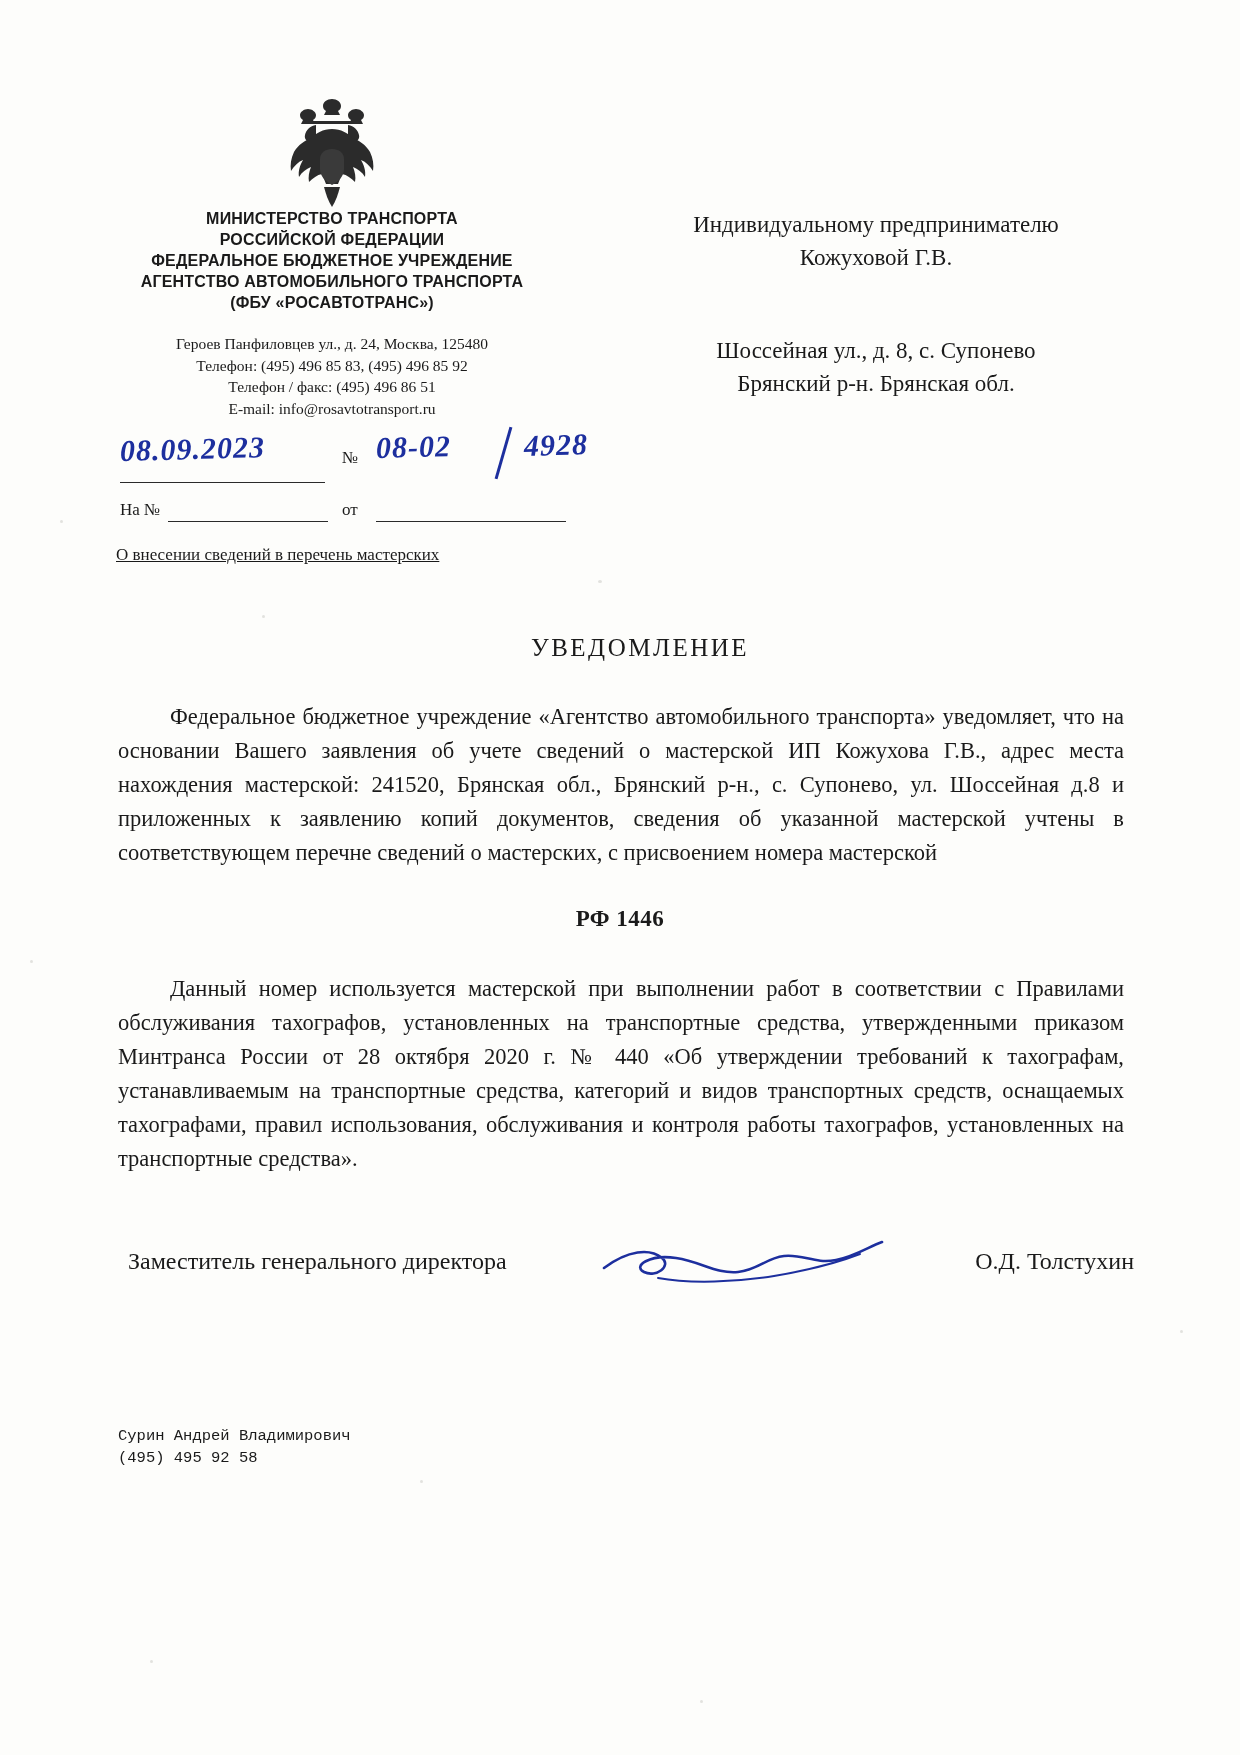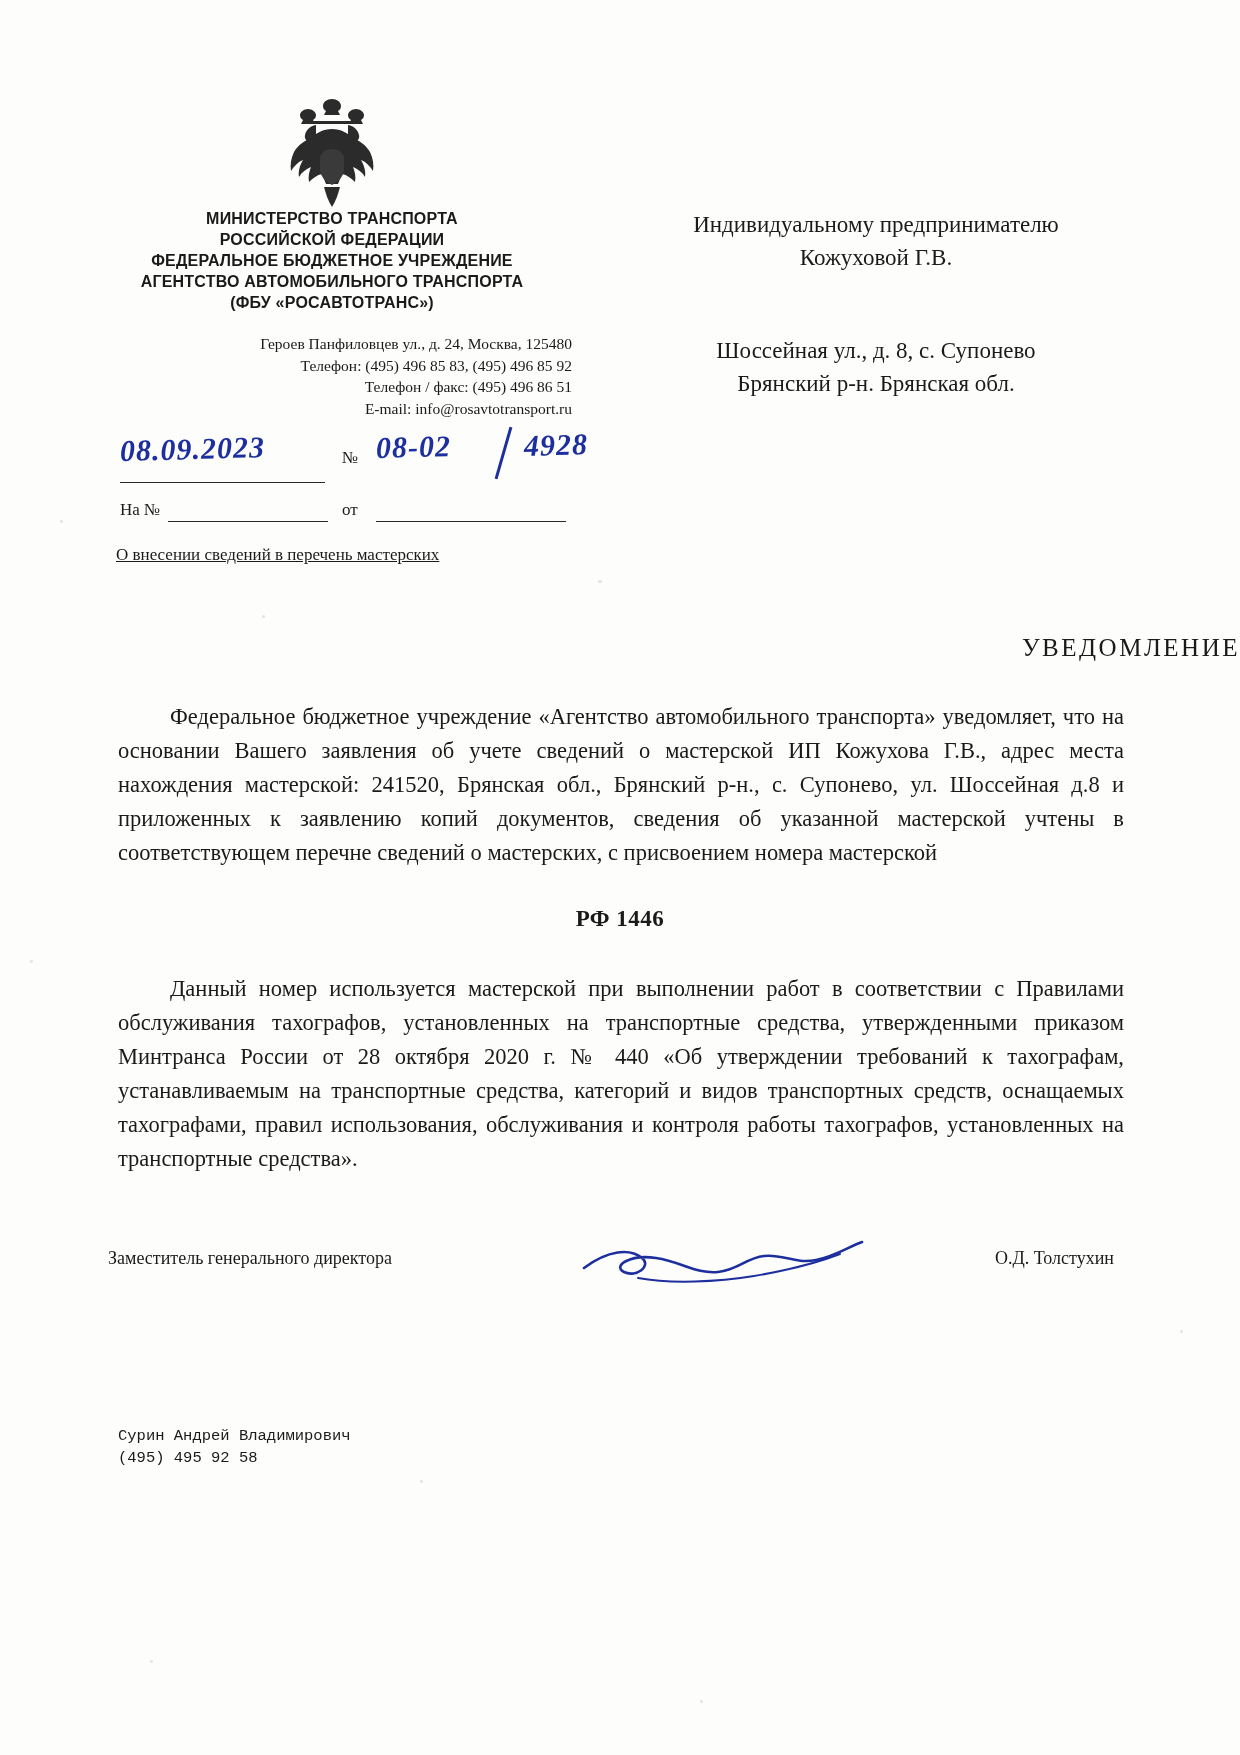--- a/index.html
+++ b/index.html
@@ -49,21 +49,20 @@
     font-weight: bold;
     font-size: 16px;
     line-height: 21px;
     letter-spacing: .2px;
   }
   .org-contacts {
     margin-top: 20px;
     font-family: "Liberation Serif", serif;
     font-size: 15.5px;
     line-height: 21.5px;
-    text-align: right;
   }
 
   .addressee {
     position: absolute;
     left: 596px;
     top: 208px;
     width: 560px;
     text-align: center;
     font-size: 23px;
     line-height: 33px;
@@ -132,21 +131,21 @@
     font-size: 17px;
     text-decoration: underline;
   }
 
   
   .doc-title {
     position: absolute;
     left: 0;
     right: 0;
     top: 634px;
-    text-align: right;
+    text-align: center;
     font-size: 25px;
     letter-spacing: 2.5px;
     padding-left: 40px;
   }
   .para {
     position: absolute;
     left: 118px;
     width: 1006px;
     font-size: 22.5px;
     line-height: 34px;
@@ -163,25 +162,25 @@
     top: 906px;
     text-align: center;
     font-weight: bold;
     font-size: 23px;
     letter-spacing: .5px;
   }
 
   
   .sign-row {
     position: absolute;
-    left: 108px;
+    left: 128px;
     top: 1240px;
     width: 1006px;
     height: 60px;
-    font-size: 18px;
+    font-size: 24px;
   }
   .sign-title { position: absolute; left: 0; top: 8px; }
   .sign-name  { position: absolute; right: 0; top: 8px; }
   .sign-scribble {
     position: absolute;
     left: 470px;
     top: -6px;
     width: 320px;
     height: 60px;
   }

